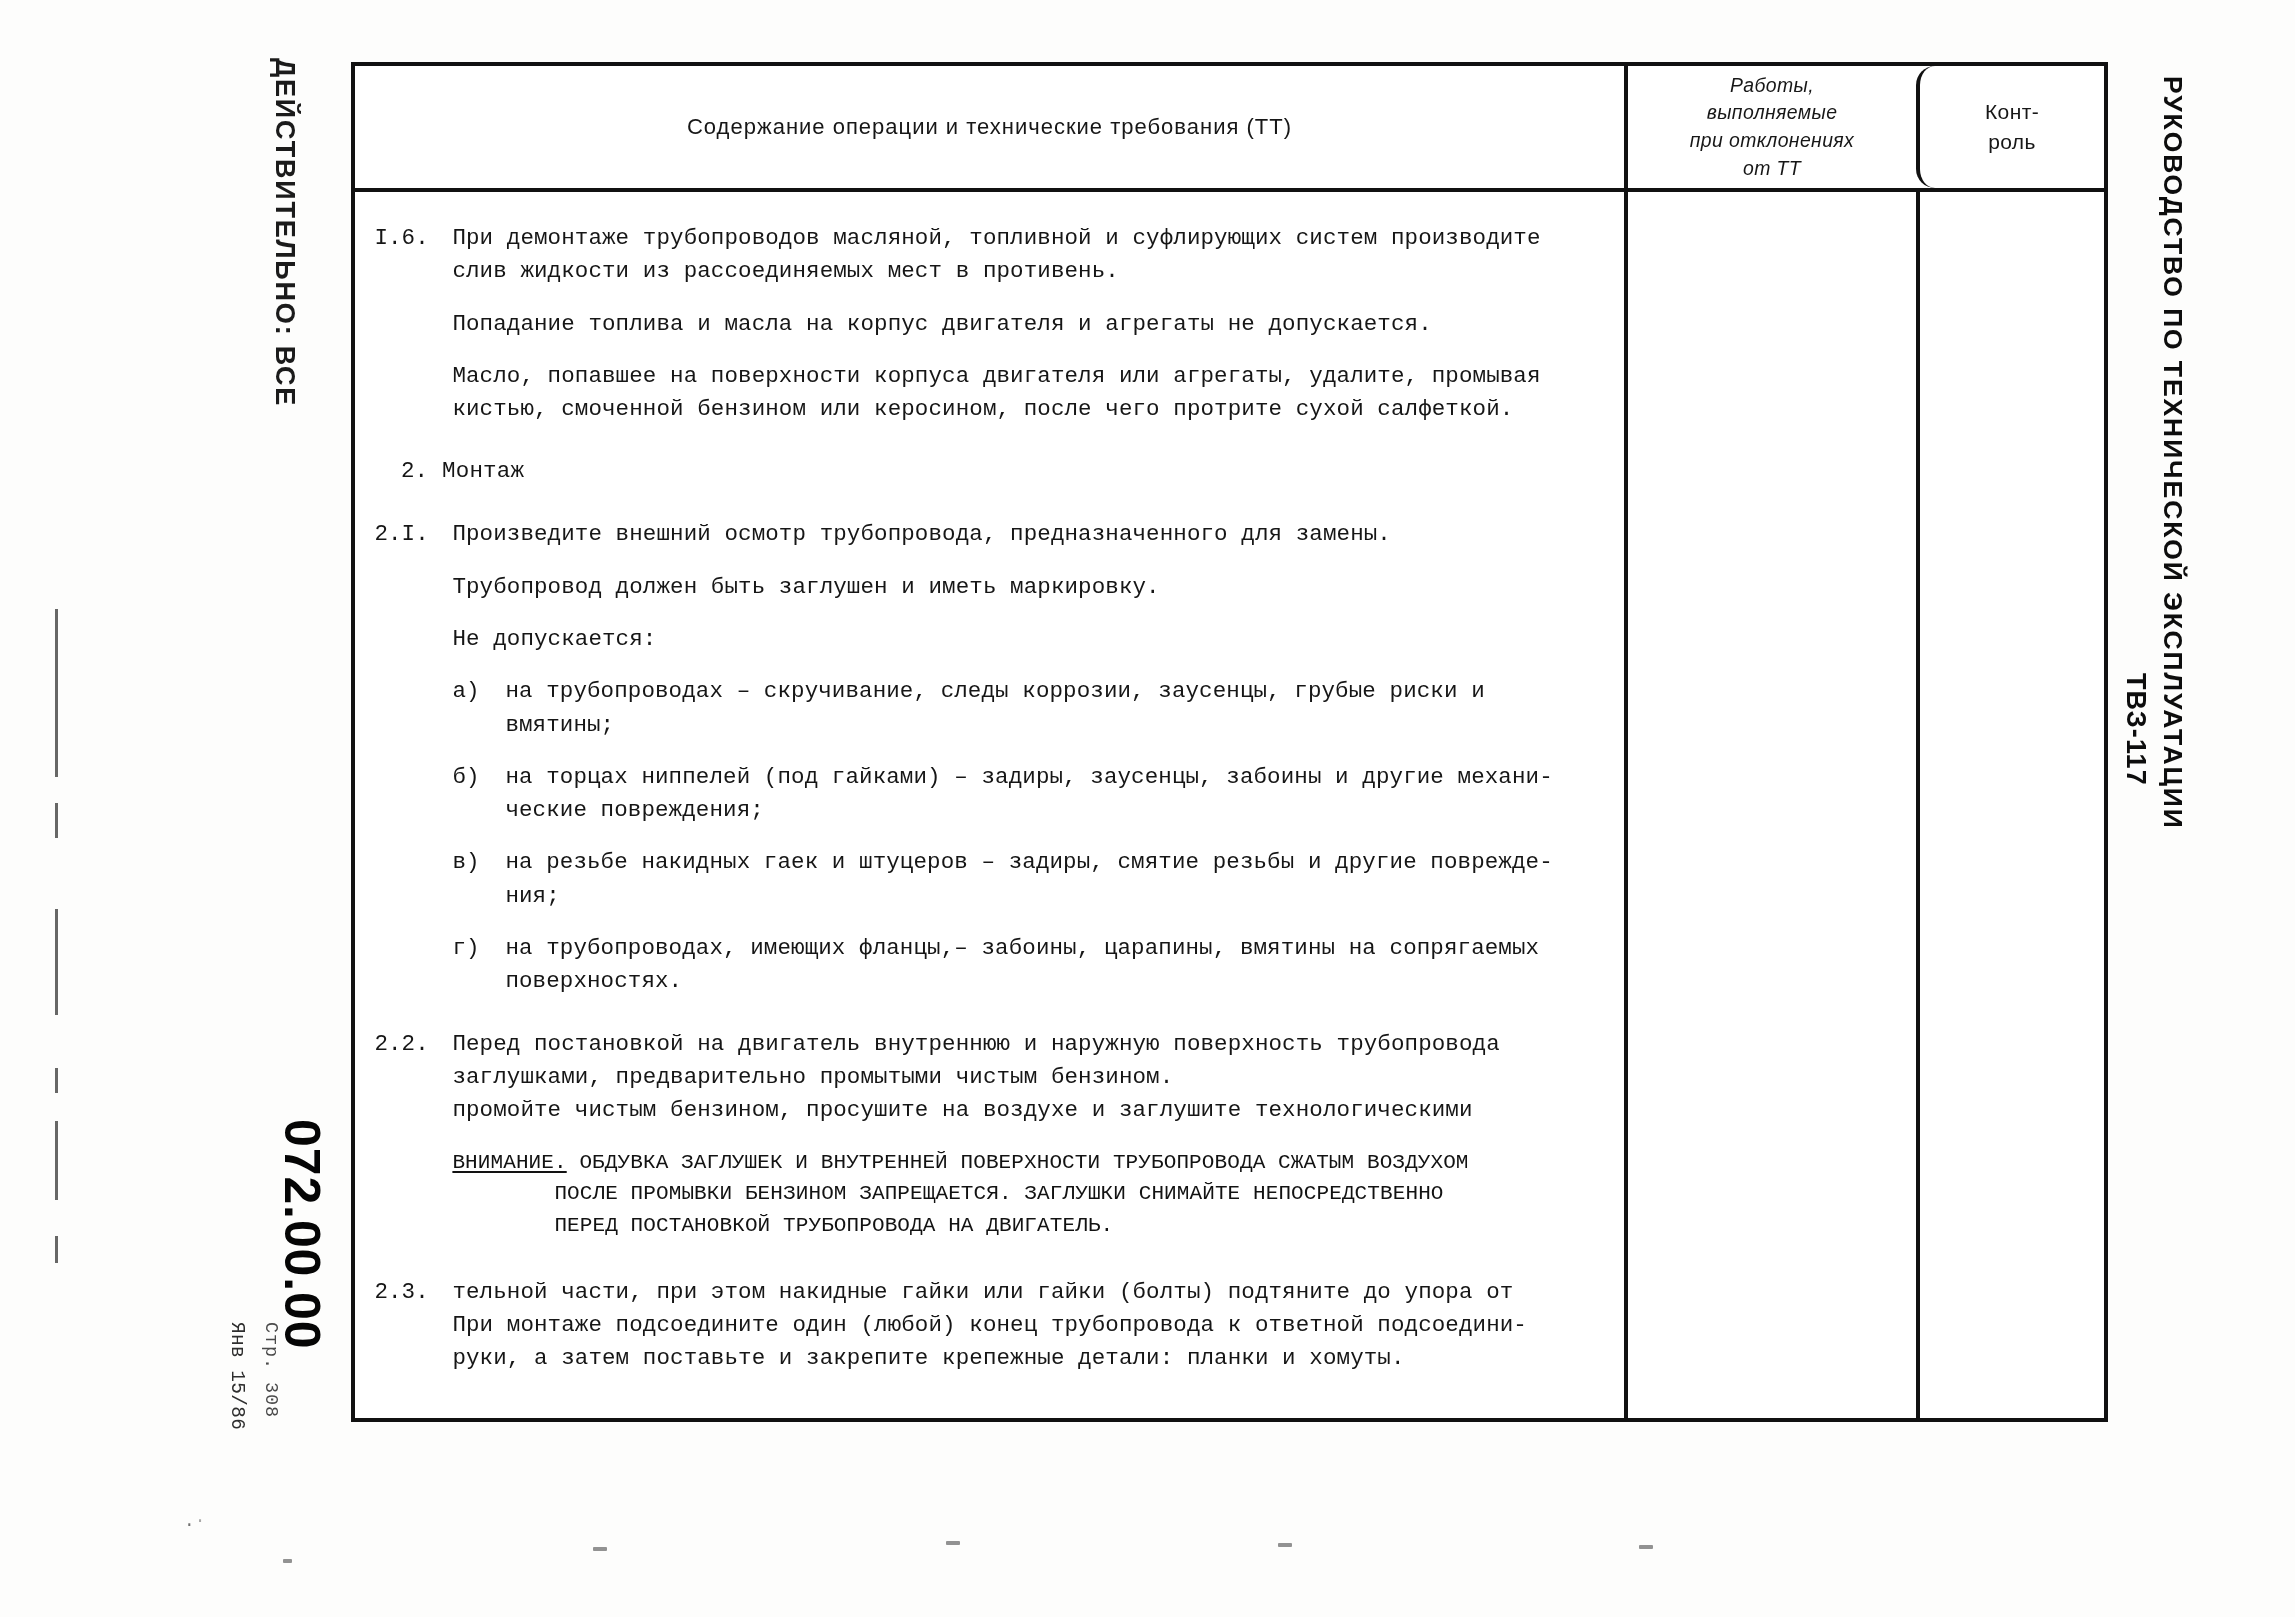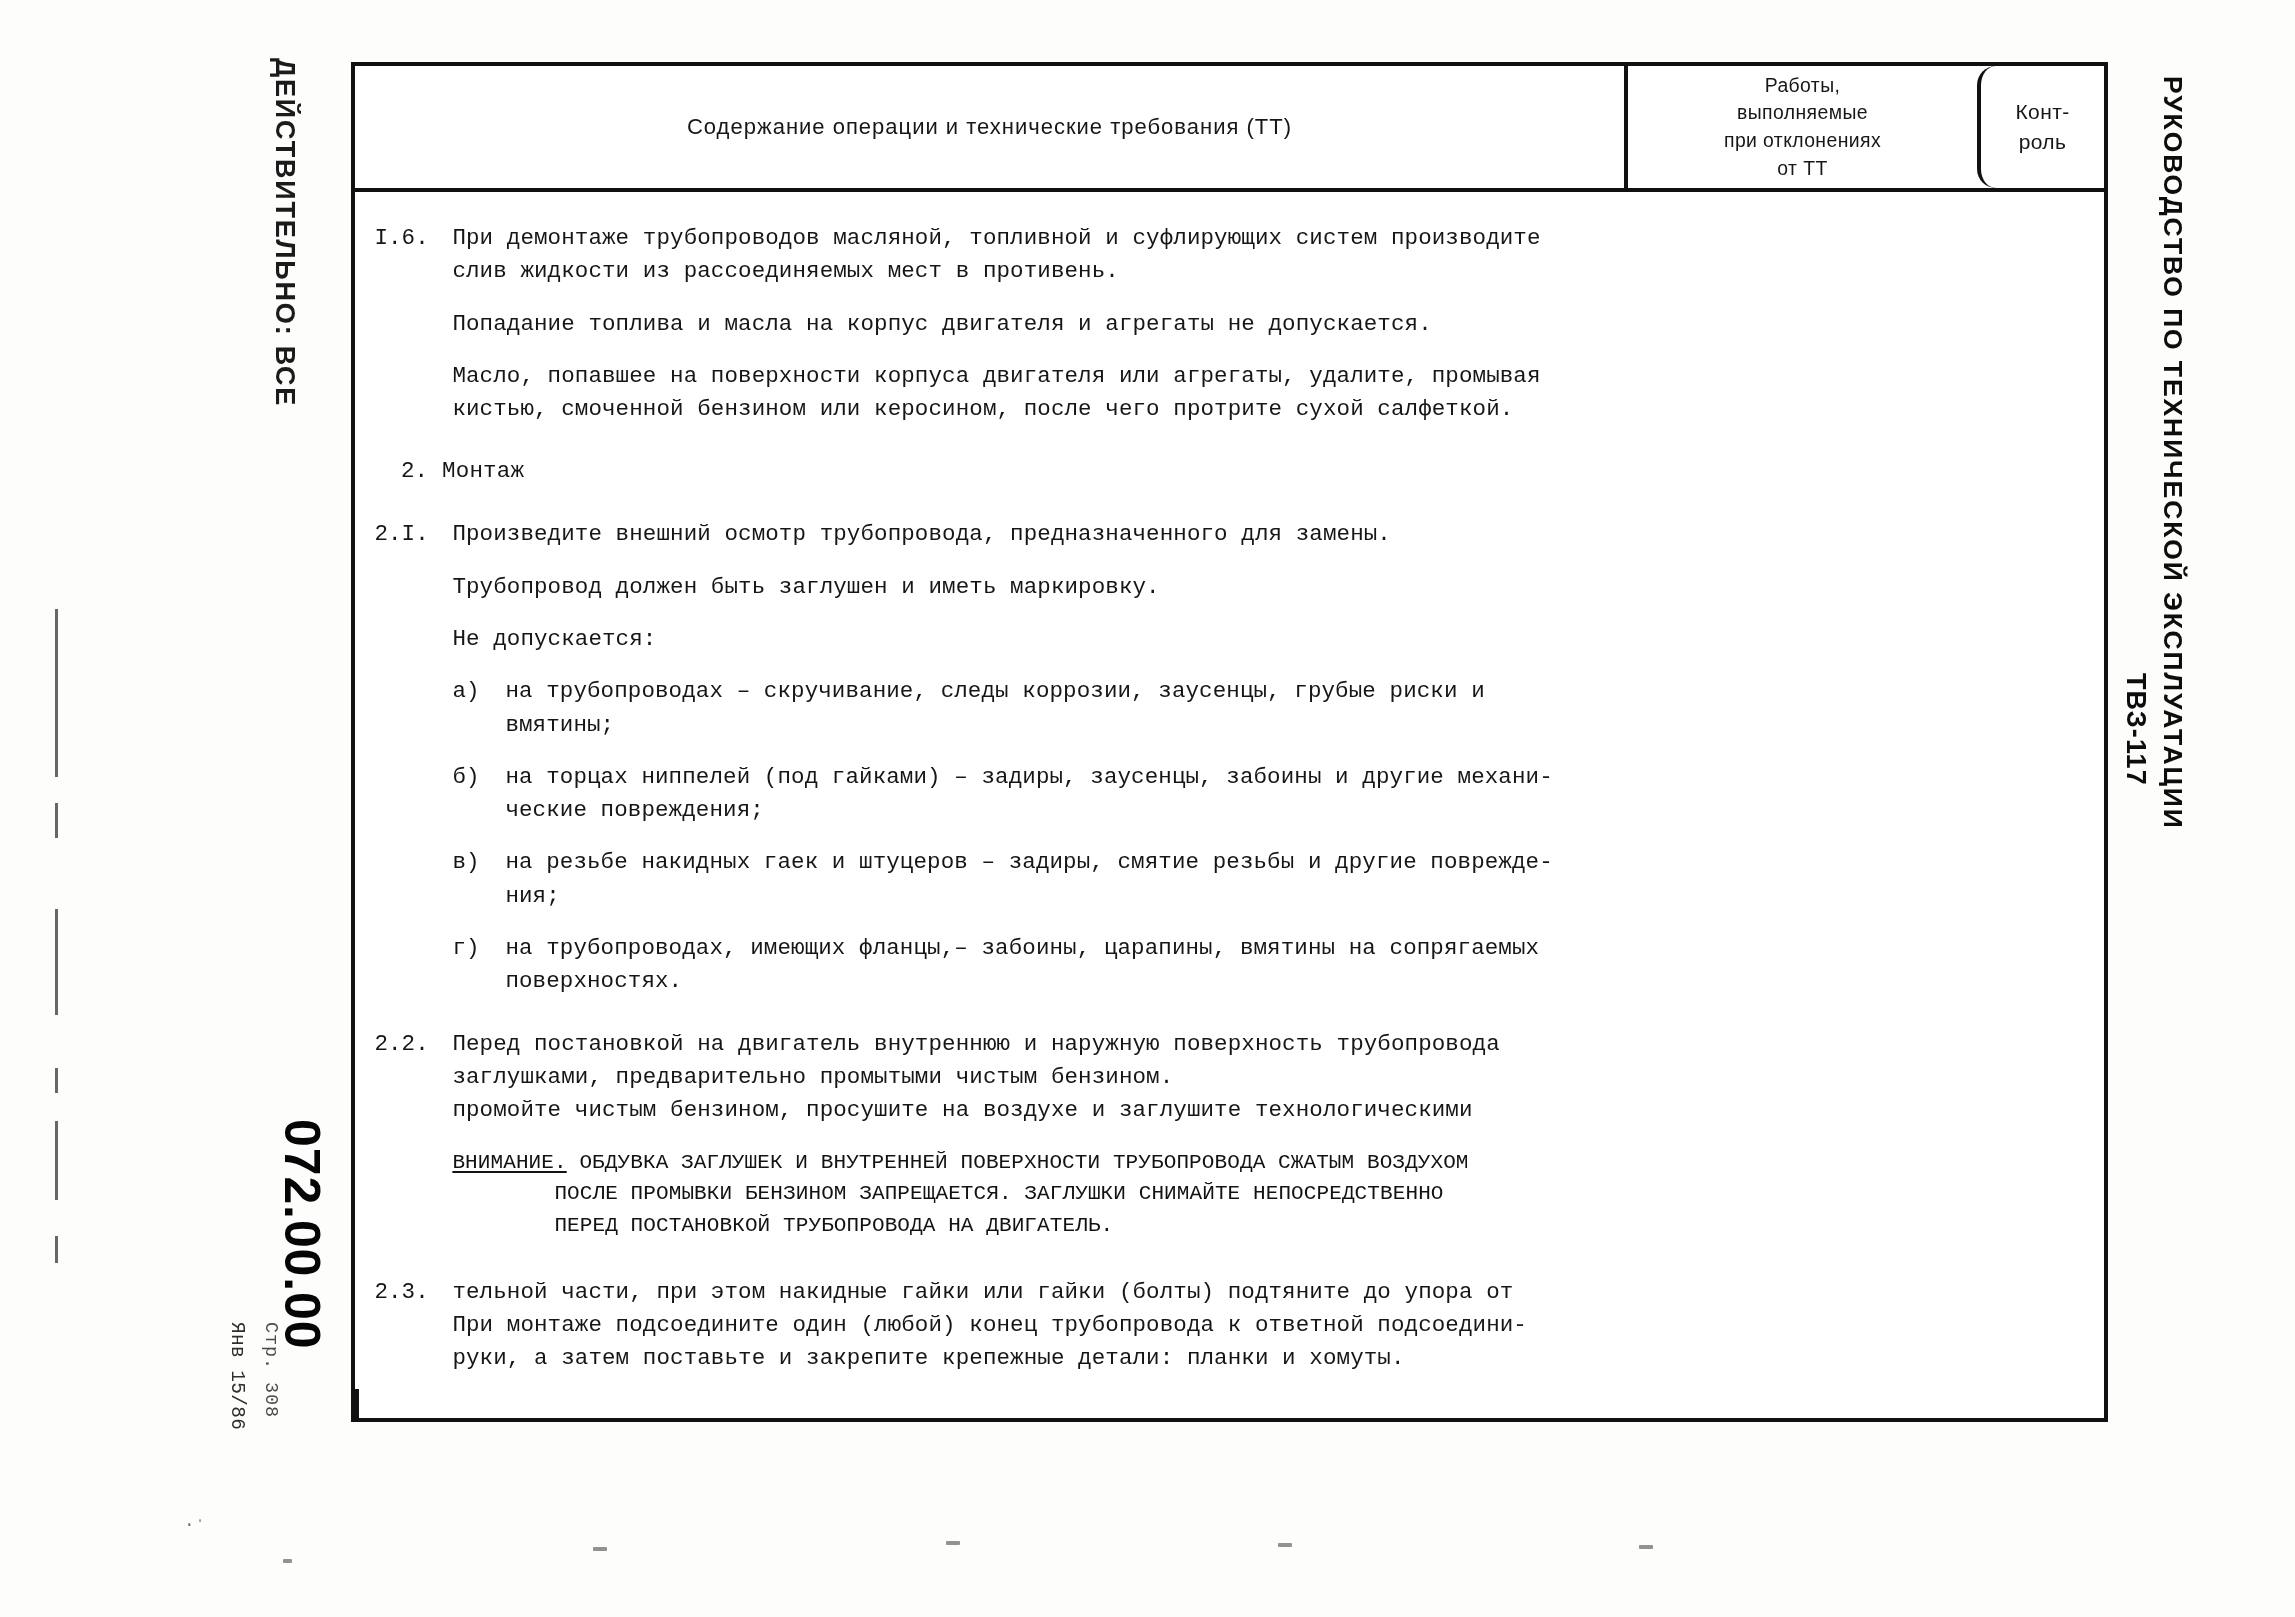--- a/index.html
+++ b/index.html
@@ -105,24 +105,23 @@
   }
   .thead {
     display: flex;
     height: 126px;
     border-bottom: 4.4px solid #111;
     box-sizing: border-box;
   }
   .tbody {
     display: flex;
     height: calc(100% - 126px);
-    flex-direction: column;
   }
   .col-ops    { width: 1269px; box-sizing: border-box; }
-  .col-dev    { width: 353px;  box-sizing: border-box; border-left: 4.4px solid #111; }
+  .col-dev    { width: 292px;  box-sizing: border-box; border-left: 4.4px solid #111; font-style: italic; }
   .col-check  { flex: 1;       box-sizing: border-box; border-left: 4.4px solid #111; }
 
   .th {
     display: flex;
     align-items: center;
     justify-content: center;
     text-align: center;
     font-family: "Liberation Sans", "DejaVu Sans", sans-serif;
     color: #171717;
   }

